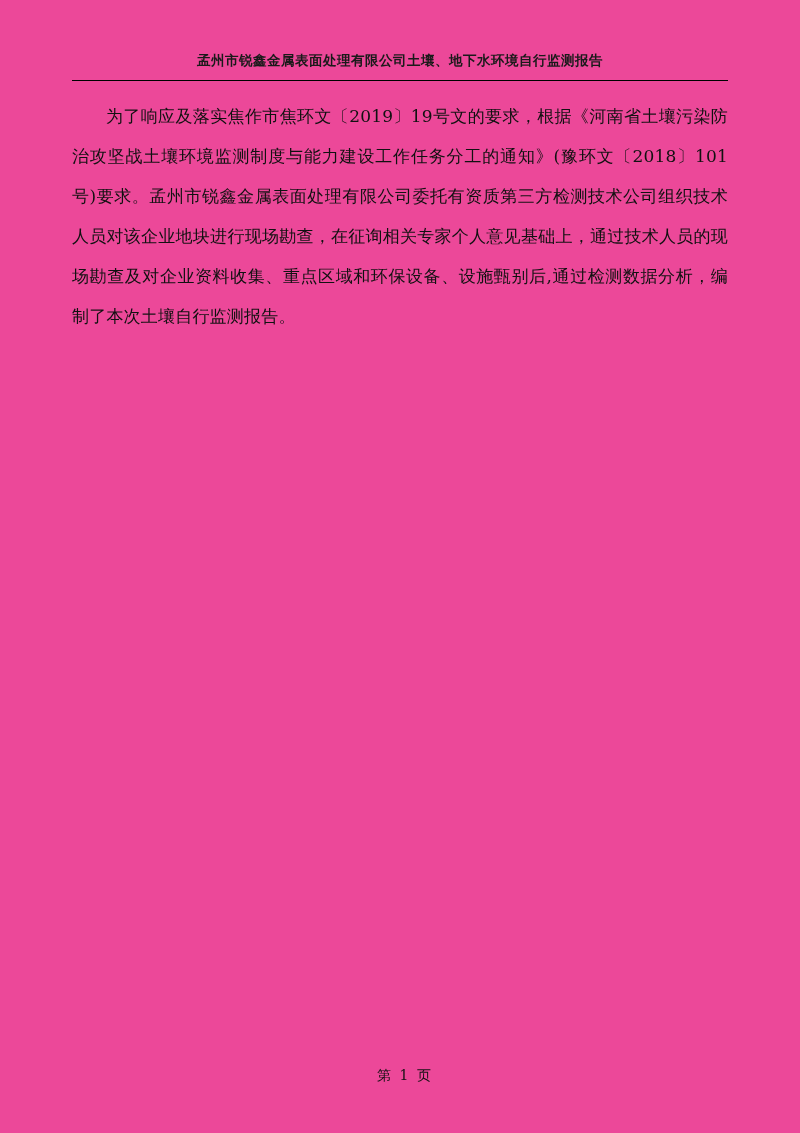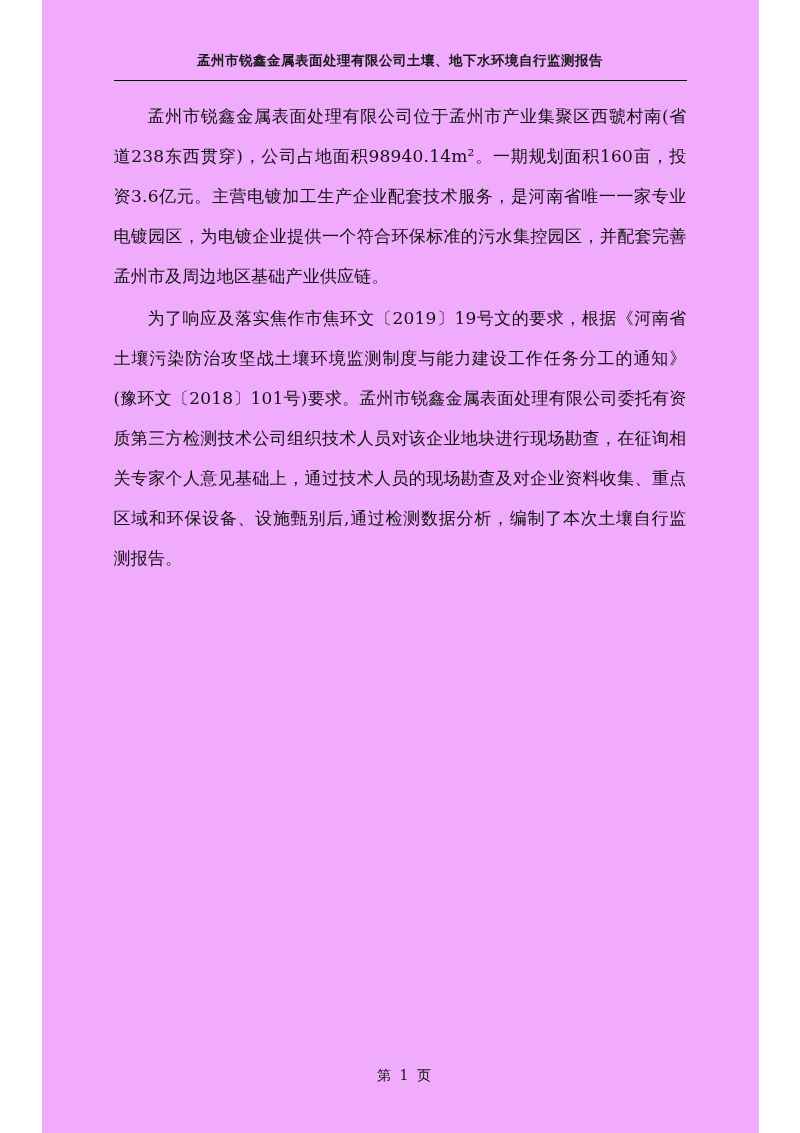--- a/index.html
+++ b/index.html
@@ -6,24 +6,24 @@
     margin: 0;
     padding: 0;
     background: #ffffff;
   }
   body {
     font-family: "DejaVu Serif", "Liberation Serif", serif;
     color: #111111;
   }
   .page {
     position: relative;
-    width: 717px;
+    width: 800px;
     height: 1133px;
     margin: 0 auto;
-    background: #f0abfc;
+    background: #ec4899;
     box-sizing: border-box;
     overflow: hidden;
   }
   .header {
     position: absolute;
     top: 52px;
     left: 72px;
     right: 72px;
     text-align: center;
     font-size: 13.5px;
@@ -87,20 +87,19 @@
 
 <div class="page">
 
   <div class="header">孟州市锐鑫金属表面处理有限公司土壤、地下水环境自行监测报告</div>
   <div class="header-rule"></div>
 
   <div class="content">
 
 
 
-    <p class="para">孟州市锐鑫金属表面处理有限公司位于孟州市产业集聚区西虢村南(省道238东西贯穿)，公司占地面积98940.14m²。一期规划面积160亩，投资3.6亿元。主营电镀加工生产企业配套技术服务，是河南省唯一一家专业电镀园区，为电镀企业提供一个符合环保标准的污水集控园区，并配套完善孟州市及周边地区基础产业供应链。</p>
     <p class="para">为了响应及落实焦作市焦环文〔2019〕19号文的要求，根据《河南省土壤污染防治攻坚战土壤环境监测制度与能力建设工作任务分工的通知》(豫环文〔2018〕101号)要求。孟州市锐鑫金属表面处理有限公司委托有资质第三方检测技术公司组织技术人员对该企业地块进行现场勘查，在征询相关专家个人意见基础上，通过技术人员的现场勘查及对企业资料收集、重点区域和环保设备、设施甄别后,通过检测数据分析，编制了本次土壤自行监测报告。</p>
 
   </div>
 
   <div class="footer">第 1 页</div>
 
 </div>
 
 </body></html>

